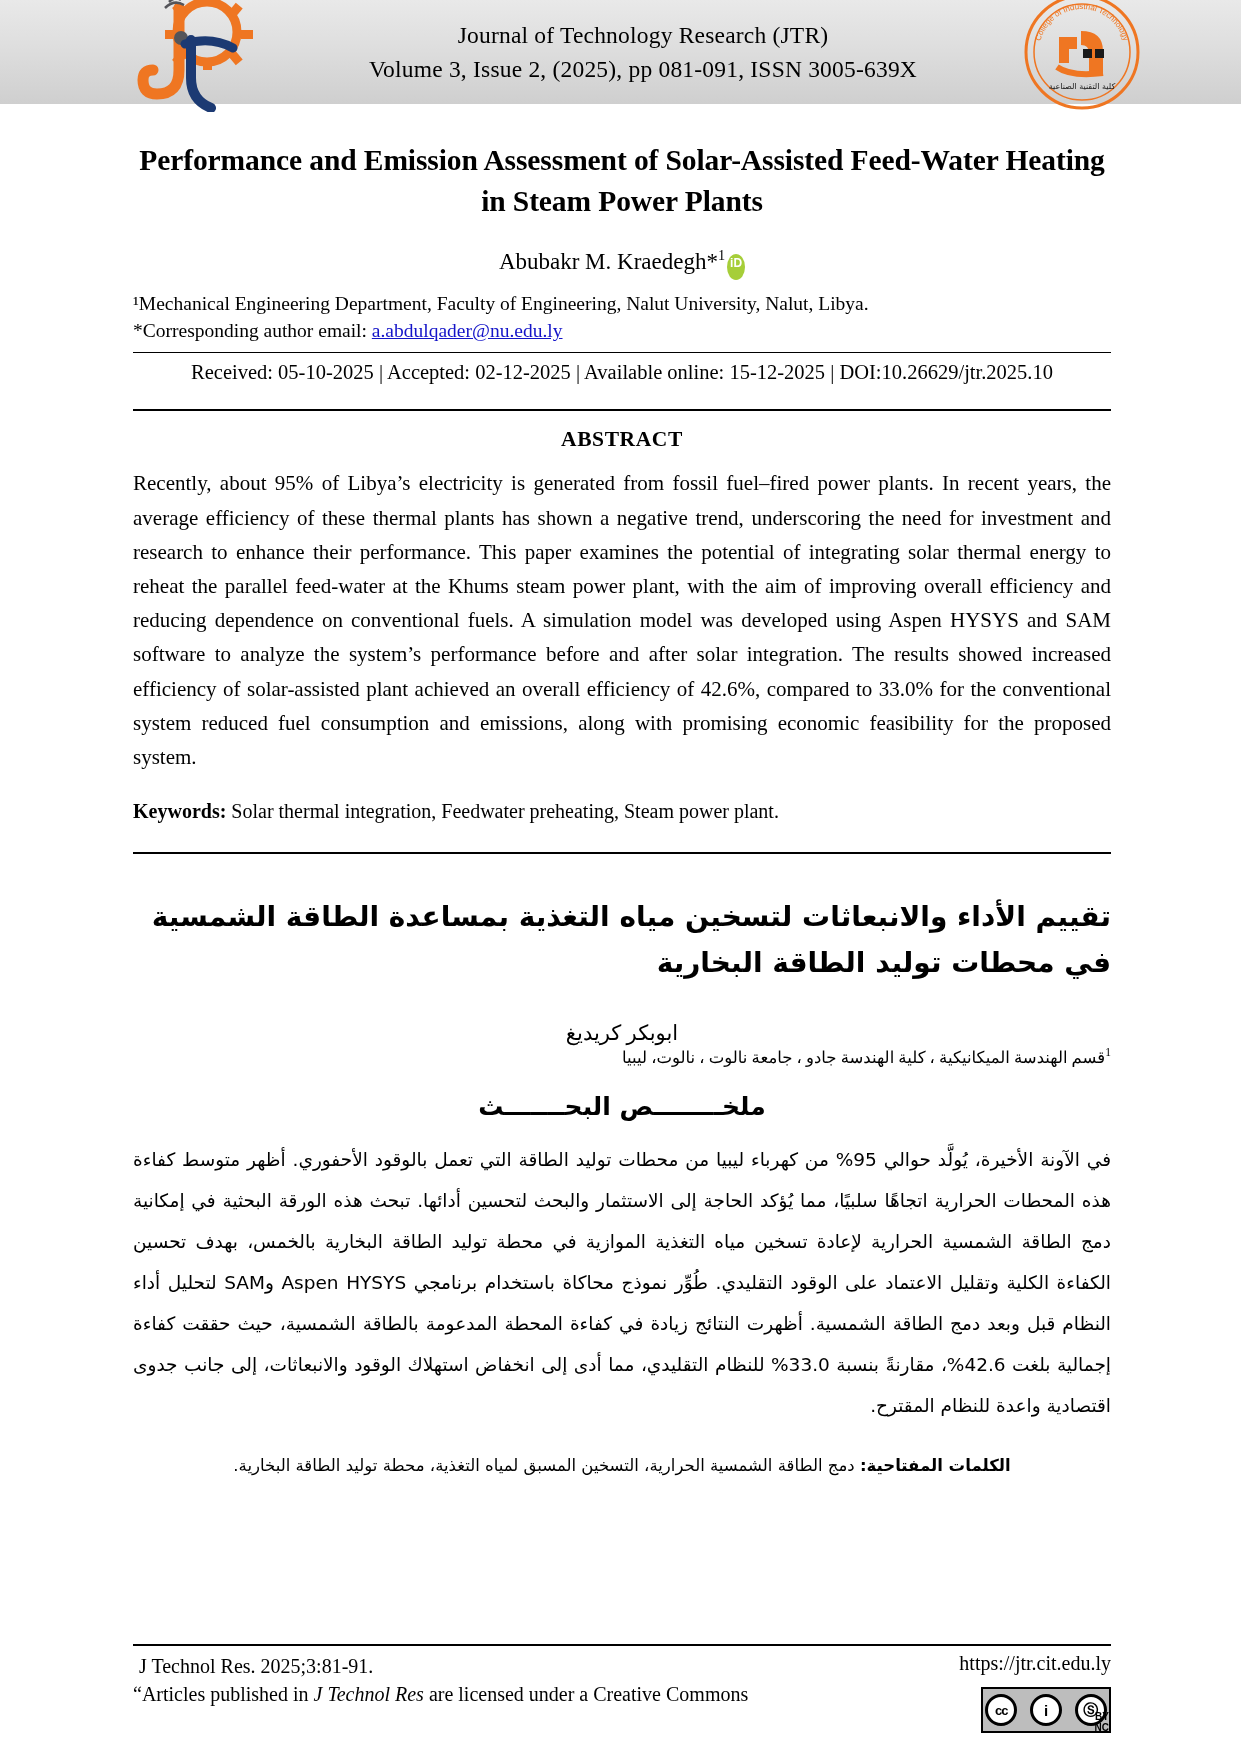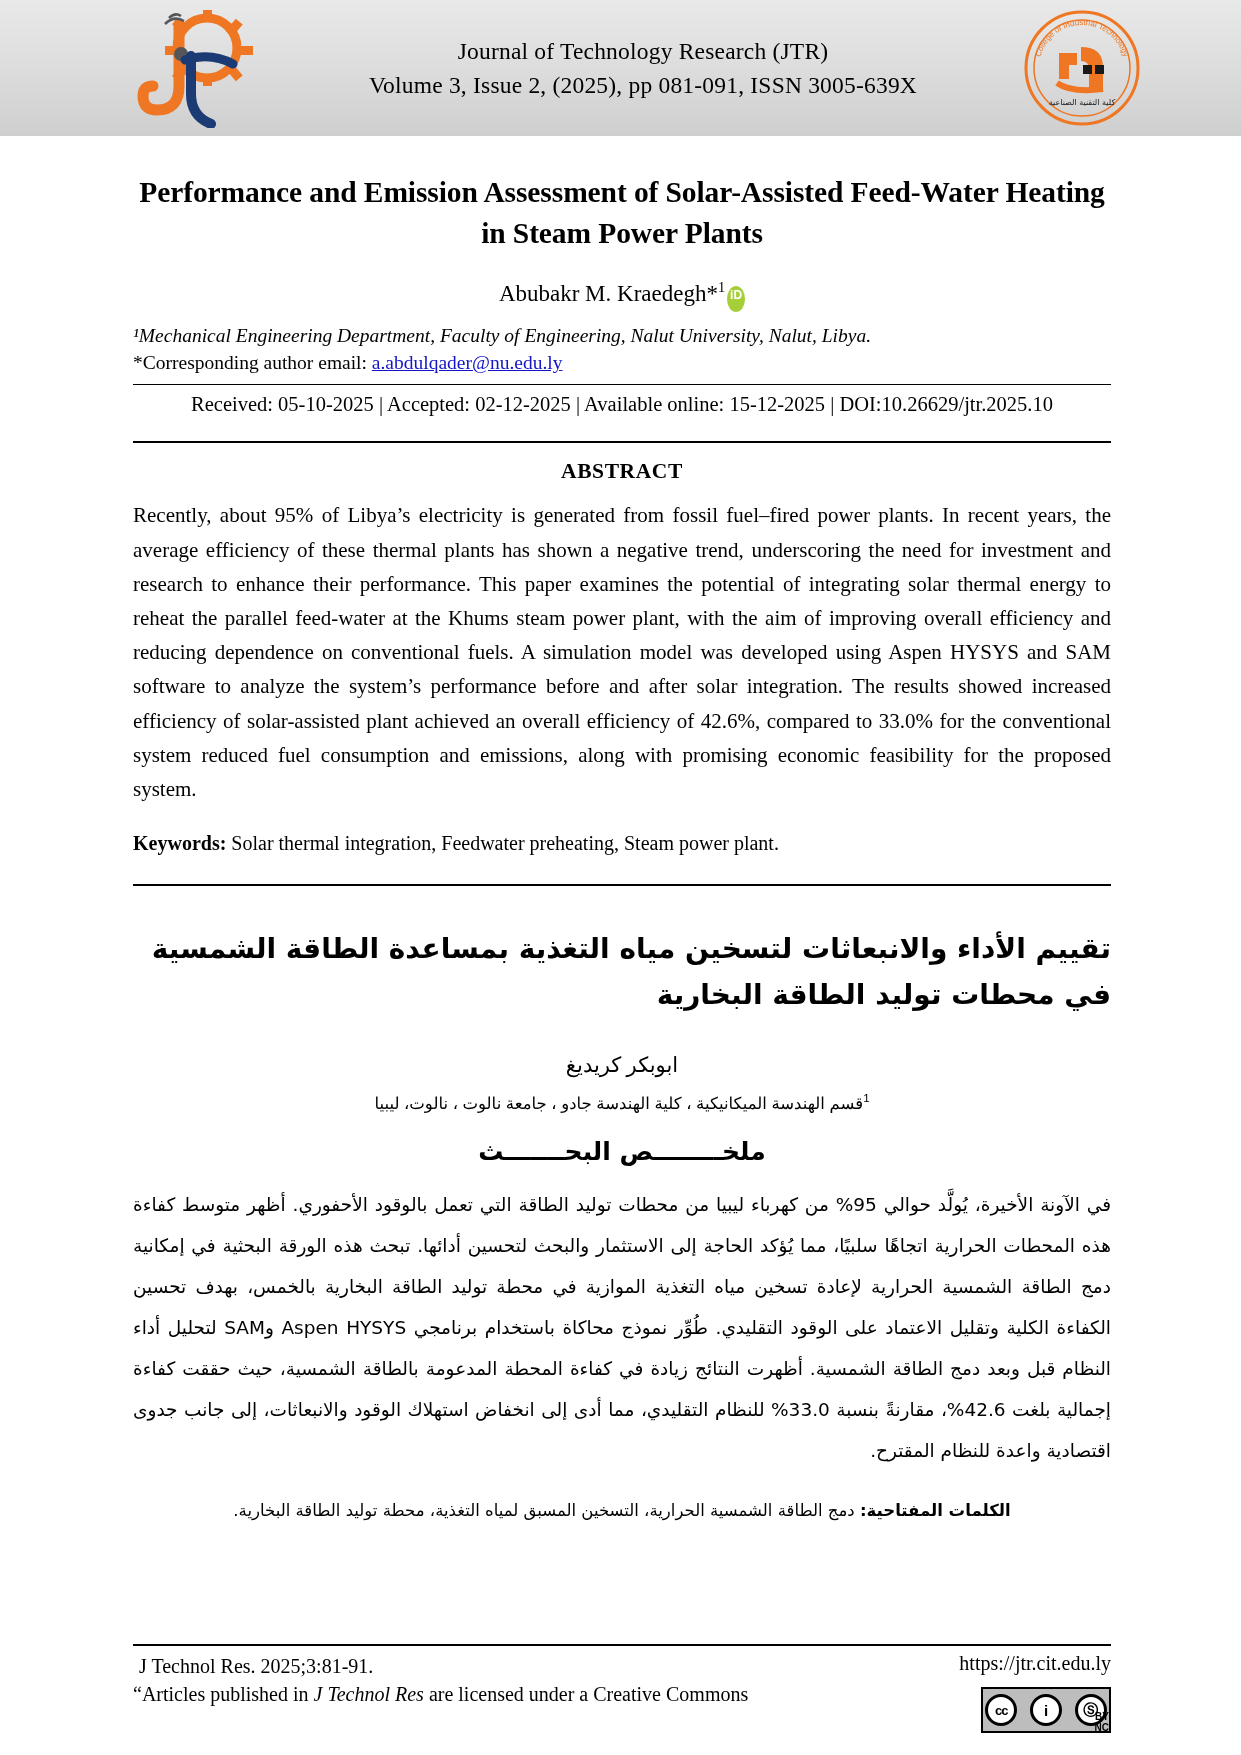--- a/index.html
+++ b/index.html
@@ -15,21 +15,21 @@
     background: #ffffff;
     font-family: "Liberation Serif", "DejaVu Serif", serif;
     color: #000000;
     overflow: hidden;
     box-sizing: border-box;
   }
 
   
   .masthead {
     position: relative;
-    height: 136px;
+    height: 104px;
     background: linear-gradient(180deg, #e9e9e9 0%, #dedede 45%, #cfcfcf 100%);
     display: flex;
     align-items: center;
     justify-content: space-between;
     padding: 0 40px;
     box-sizing: border-box;
   }
   .masthead-center {
     text-align: center;
     flex: 1;
@@ -90,21 +90,20 @@
     font-family: "Liberation Sans", sans-serif;
     font-weight: bold;
     vertical-align: 2px;
     margin-left: 2px;
   }
 
   .affiliation {
     font-size: 19.5px;
     margin-top: 9px;
     line-height: 1.5;
-    font-style: italic;
   }
   .corresponding {
     font-size: 19.5px;
     margin-top: 2px;
   }
   .mail-link {
     color: #1414c8;
     text-decoration: underline;
   }
 
@@ -168,24 +167,22 @@
     line-height: 1.62;
     margin-top: 40px;
   }
   .ar-author {
     text-align: center;
     font-size: 21px;
     margin-top: 36px;
     font-family: "Liberation Serif", "DejaVu Serif", serif;
   }
   .ar-affil {
-    text-align: center;
     font-size: 16.5px;
-    margin-top: 14px;
-    font-family: Liberation Sans, sans-serif;
+    font-family: Liberation Serif, serif;
   }
   .ar-affil .sup-ar { font-size: 0.7em; vertical-align: super; }
 
   .ar-abstract-head {
     text-align: center;
     font-weight: bold;
     font-size: 25px;
     margin-top: 24px;
     letter-spacing: 1px;
   }

